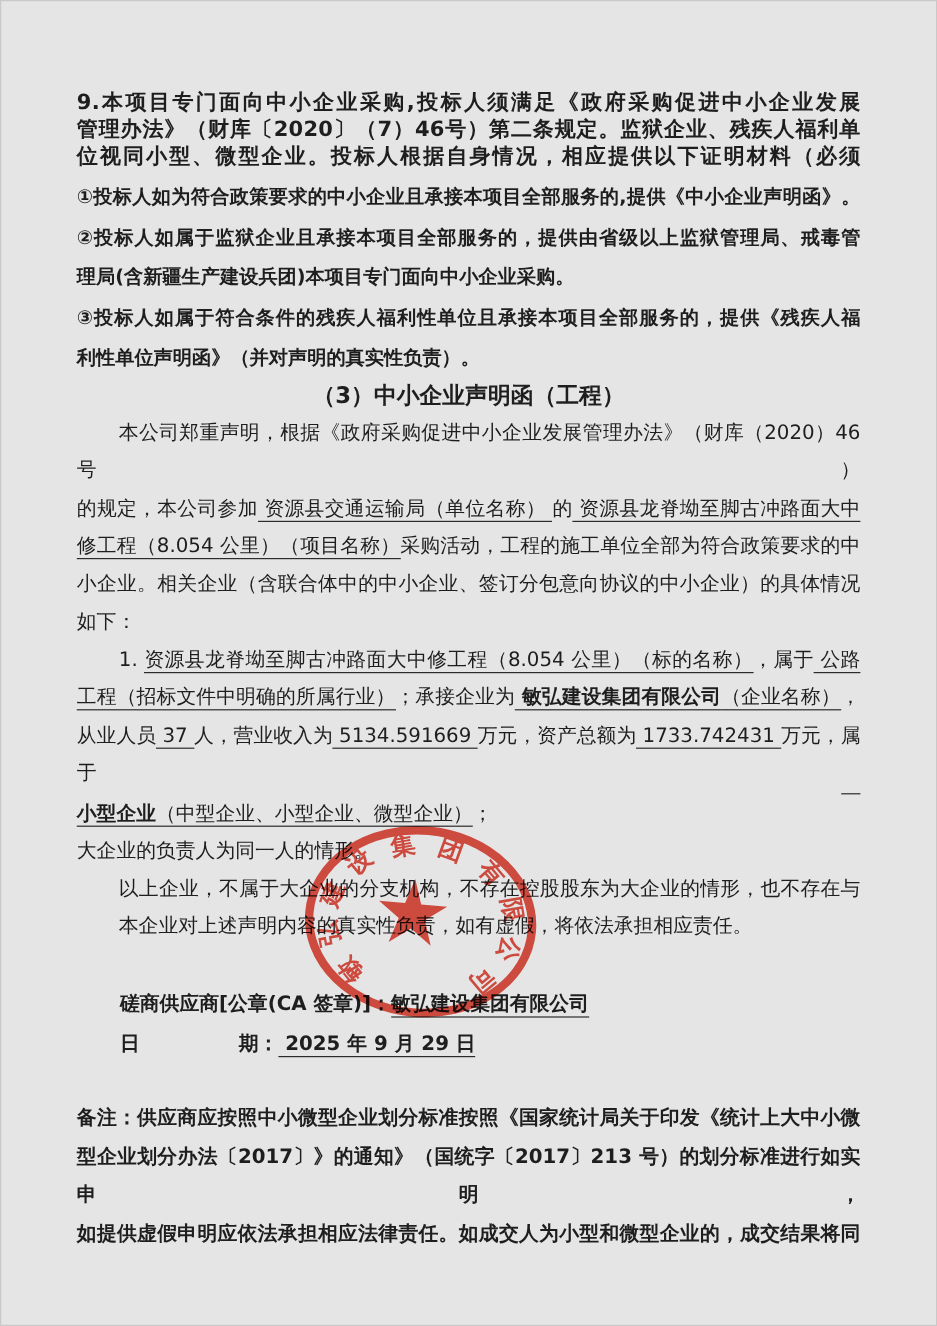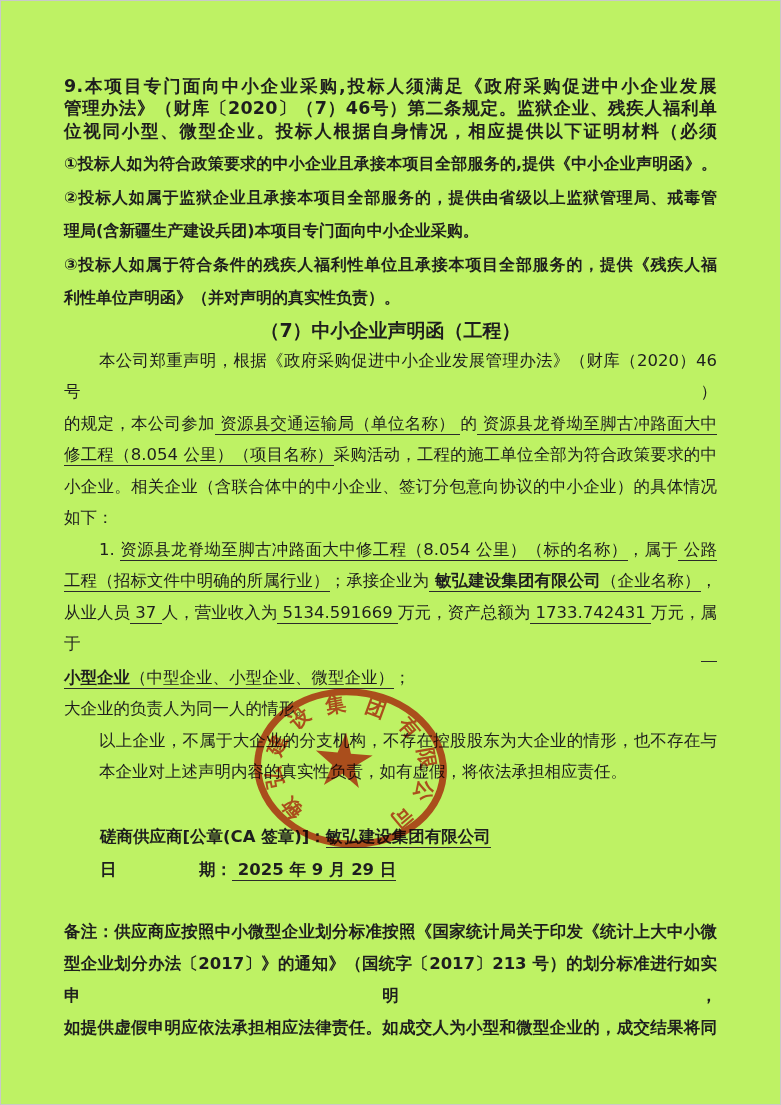--- a/index.html
+++ b/index.html
@@ -1,19 +1,19 @@
 <!DOCTYPE html>
 <html><head>
 <meta charset="utf-8">
 <style>
   html,body{margin:0;padding:0;background:#ffffff;}
   .page{
     position:relative;
     width:781px;height:1105px;
-    background:#bef264;
+    background:#e5e5e5;
     box-sizing:border-box;
     padding:75px 64px 0 64px;
     font-family:"DejaVu Sans","Liberation Sans",sans-serif;
     color:#1e1e1e;
     overflow:hidden;
     box-shadow: inset 0 0 0 1px #c9c9c9;
   }
   .block{width:653px;}
   .line{
     text-align:justify;
@@ -55,21 +55,21 @@
         <div class="line just"><span>位视同小型、微型企业。投标人根据自身情况，相应提供以下证明材料（必须</span></div>
       </div>
       <div class="block items">
         <div class="line just"><span>①投标人如为符合政策要求的中小企业且承接本项目全部服务的,提供《中小企业声明函》。</span></div>
         <div class="line just"><span>②投标人如属于监狱企业且承接本项目全部服务的，提供由省级以上监狱管理局、戒毒管</span></div>
         <div class="line"><span>理局(含新疆生产建设兵团)本项目专门面向中小企业采购。</span></div>
         <div class="line just"><span>③投标人如属于符合条件的残疾人福利性单位且承接本项目全部服务的，提供《残疾人福</span></div>
         <div class="line"><span>利性单位声明函》（并对声明的真实性负责）。</span></div>
       </div>
       <div class="block title">
-        <div class="line"><span>（7）中小企业声明函（工程）</span></div>
+        <div class="line"><span>（3）中小企业声明函（工程）</span></div>
       </div>
       <div class="block body">
         <div class="line just ind"><span>本公司郑重声明，根据《政府采购促进中小企业发展管理办法》（财库（2020）46 号）</span></div>
         <div class="line just"><span>的规定，本公司参加</span><span class="u">&nbsp;资源县交通运输局（单位名称）&nbsp;</span><span>的</span><span class="u">&nbsp;资源县龙脊坳至脚古冲路面大中</span></div>
         <div class="line just"><span class="u">修工程（8.054 公里）（项目名称）</span><span>采购活动，工程的施工单位全部为符合政策要求的中</span></div>
         <div class="line just"><span>小企业。相关企业（含联合体中的中小企业、签订分包意向协议的中小企业）的具体情况</span></div>
         <div class="line"><span>如下：</span></div>
       </div>
       <div class="block body">
         <div class="line just ind"><span>1.&nbsp;</span><span class="u">资源县龙脊坳至脚古冲路面大中修工程（8.054 公里）（标的名称）</span><span>，属于</span><span class="u">&nbsp;公路</span></div>

